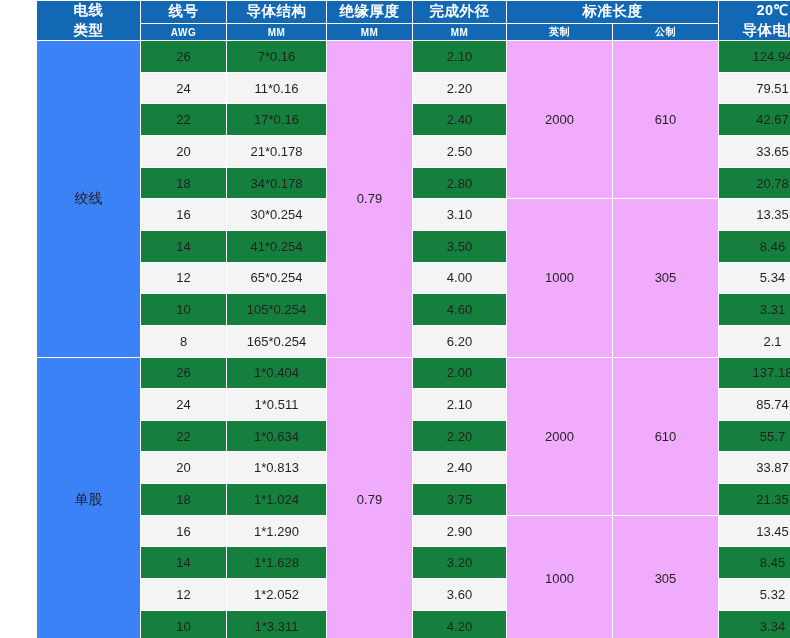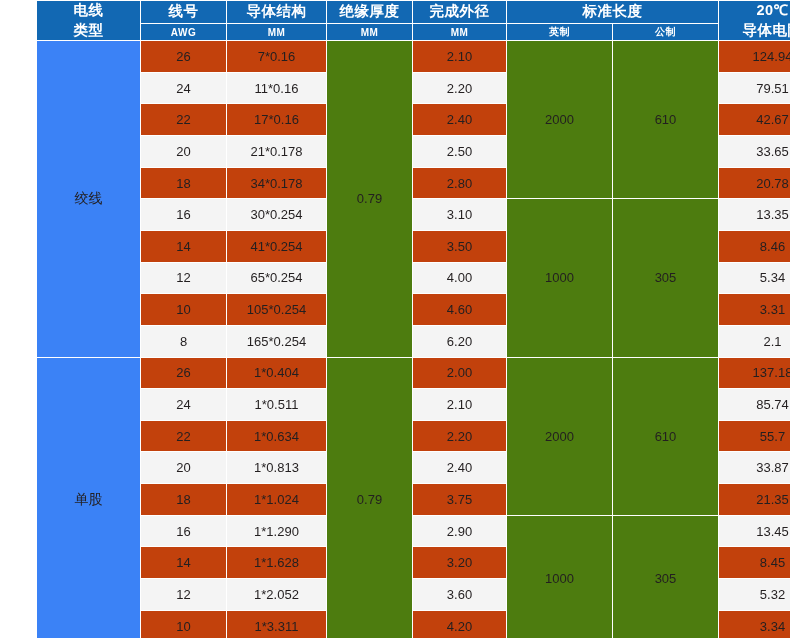--- a/index.html
+++ b/index.html
@@ -49,27 +49,27 @@
     font-size: 14px;
     color: #231f20;
     font-weight: normal;
   }
   td.cell {
     font-size: 13px;
     color: #231f20;
     height: 26px;
   }
   td.zebra-dark {
-    background: #c2410c;
+    background: #15803d;
   }
   td.zebra-light {
     background: #f4f4f4;
   }
   td.span-cell {
-    background: #4d7c0f;
+    background: #f0abfc;
     font-size: 13px;
   }
   
   col.c-type  { width: 104px; }
   col.c-awg   { width: 86px;  }
   col.c-cond  { width: 100px; }
   col.c-ins   { width: 86px;  }
   col.c-od    { width: 94px;  }
   col.c-imp   { width: 106px; }
   col.c-met   { width: 106px; }

